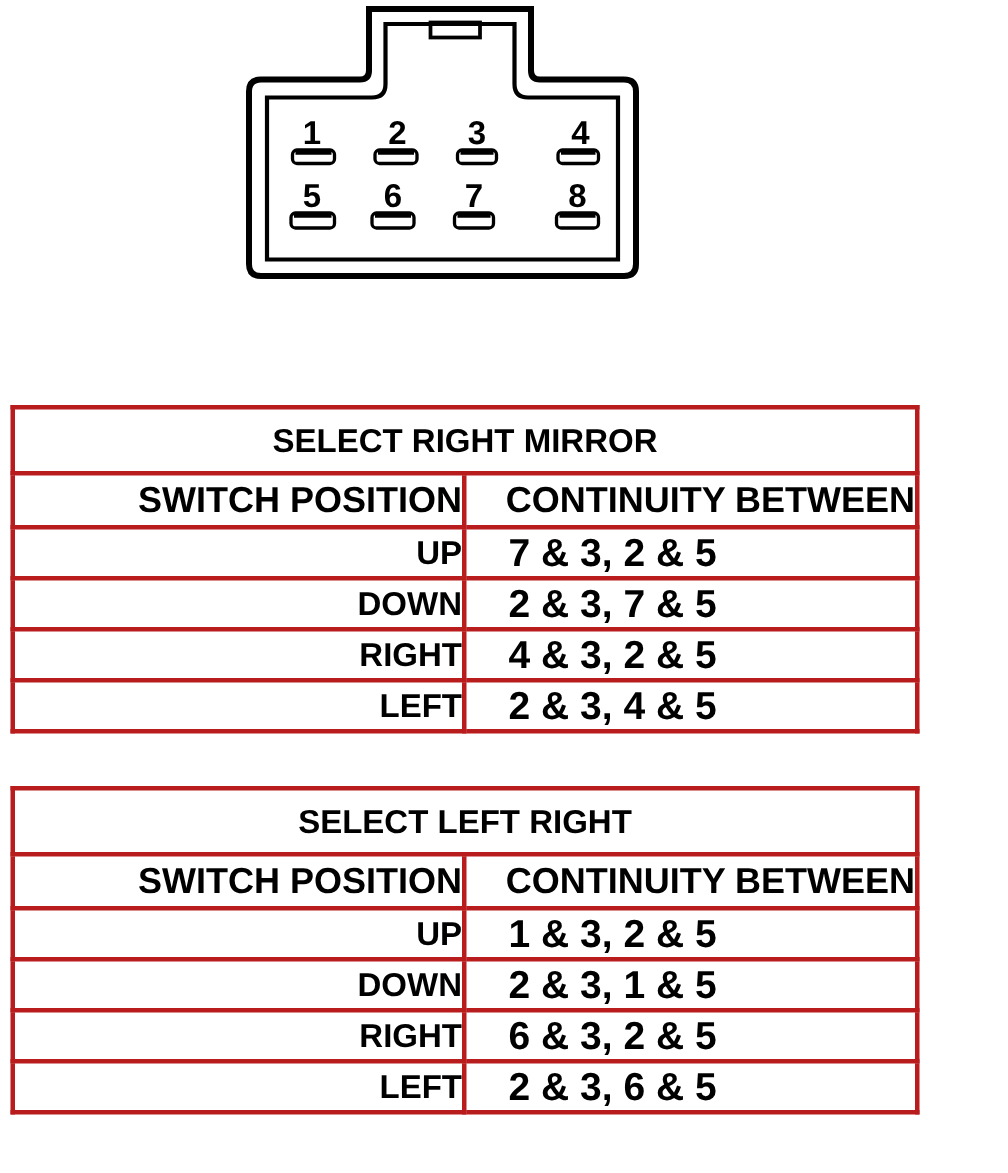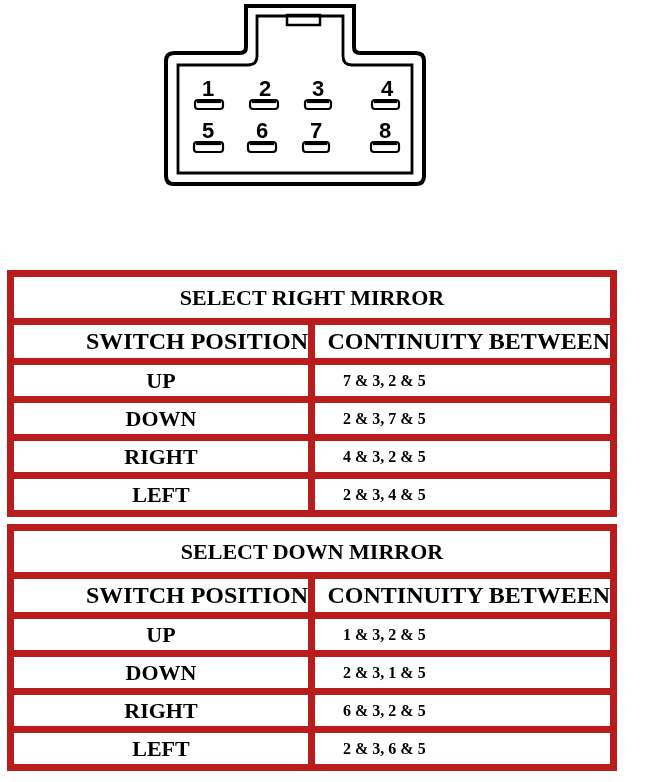--- a/index.html
+++ b/index.html
@@ -43,47 +43,46 @@
     left: 7px;
     width: 603px;
     border-collapse: collapse;
     table-layout: fixed;
     color: #000000;
   }
   .t1 { top: 270px; }
   .t2 { top: 524px; }
   .mirror-table th,
   .mirror-table td {
-    border: 7px solid #b91c1c;
+    border: 3px solid #b91c1c;
     overflow: hidden;
     white-space: nowrap;
     padding: 0;
-    font-family: Liberation Serif, serif;
   }
   .table-title {
     height: 41px;
     font-size: 22px;
     font-weight: bold;
     text-align: center;
     border-bottom-width: 4px;
   }
   .col-header {
     height: 33px;
     font-size: 24px;
     font-weight: bold;
     text-align: right;
   }
   td.pos {
     height: 31px;
     font-size: 22px;
     font-weight: bold;
-    text-align: center;
+    text-align: right;
   }
   td.cont {
-    font-size: 16px;
+    font-size: 26px;
     font-weight: bold;
     text-align: left;
     padding-left: 28px;
   }
   .watermark {
     position: absolute;
     top: 784px;
     left: 573px;
     font-size: 17px;
     font-weight: bold;
@@ -165,21 +164,21 @@
     </tbody>
   </table>
 
   <table class="mirror-table t2">
     <colgroup>
         <col style="width:301px">
         <col style="width:302px">
       </colgroup>
     <tbody>
       <tr>
-        <th class="table-title" colspan="2">SELECT DOWN MIRROR</th>
+        <th class="table-title" colspan="2">SELECT LEFT RIGHT</th>
       </tr>
       <tr>
         <th class="col-header">SWITCH POSITION</th>
         <th class="col-header">CONTINUITY BETWEEN</th>
       </tr>
       <tr>
         <td class="pos">UP</td>
         <td class="cont">1 &amp; 3, 2 &amp; 5</td>
       </tr>
       <tr>

